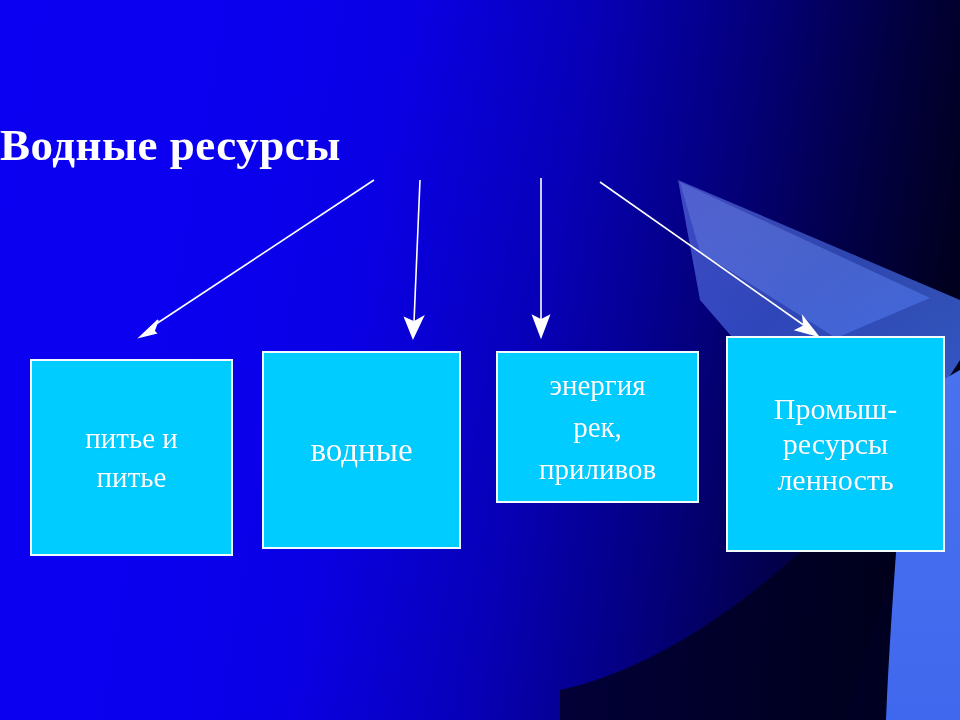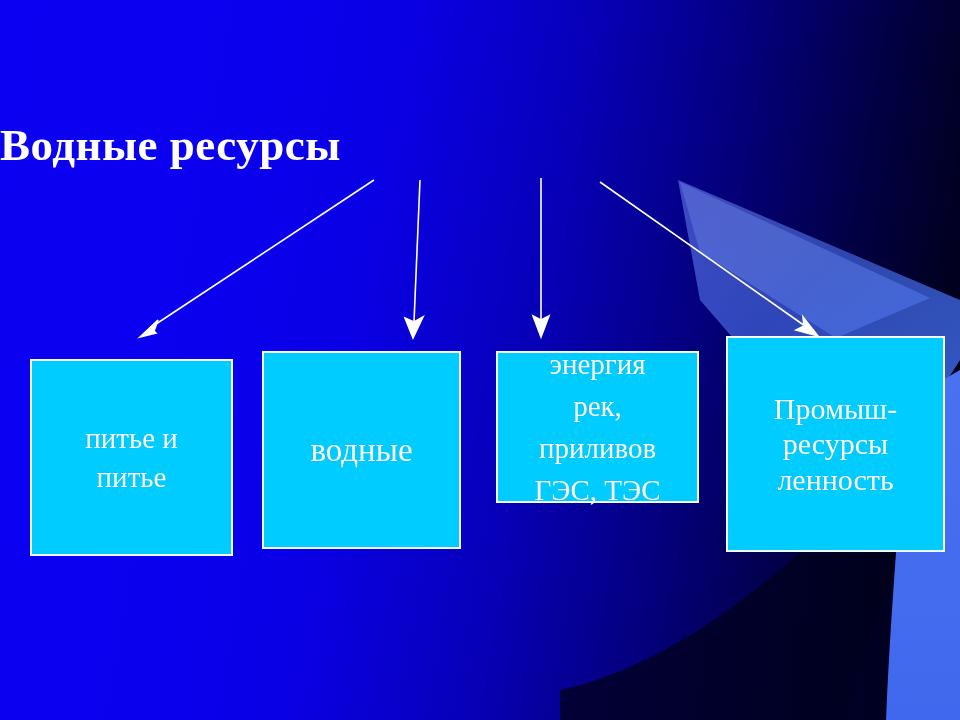--- a/index.html
+++ b/index.html
@@ -161,21 +161,20 @@
   </div>
 
   <div class="node-box" id="box-waterways">
     <span class="line">водные</span>
   </div>
 
   <div class="node-box" id="box-energy">
     <span class="line">энергия</span>
     <span class="line">рек,</span>
     <span class="line">приливов</span>
-    <span class="line">ГЭС, ТЭС</span>
   </div>
 
   <div class="node-box" id="box-industry">
     <span class="line">Промыш-</span>
     <span class="line">ресурсы</span>
     <span class="line">ленность</span>
   </div>
 
 </div>
 

